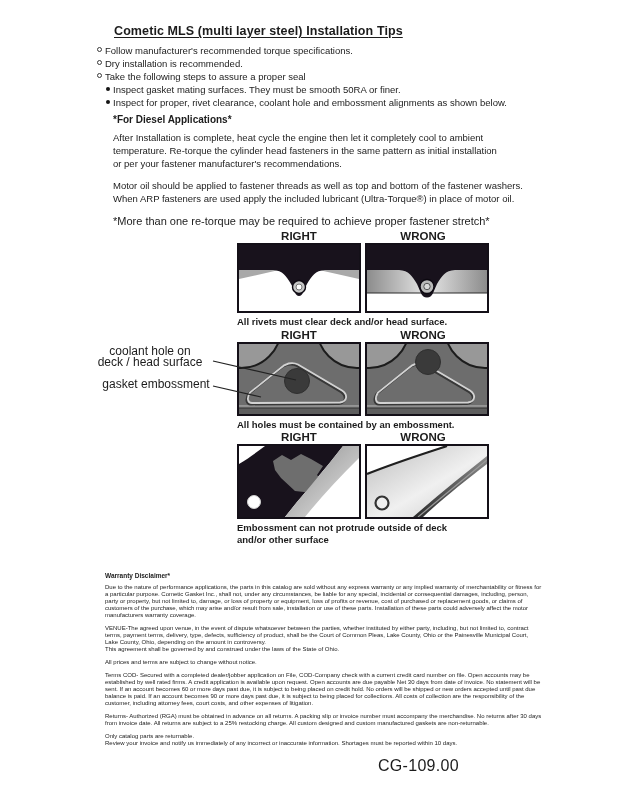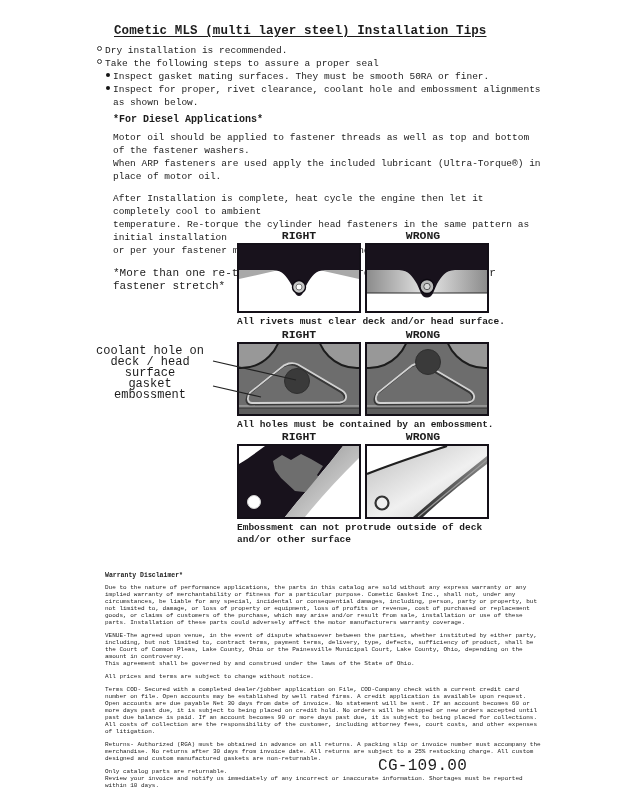--- a/index.html
+++ b/index.html
@@ -3,21 +3,21 @@
 <meta charset="utf-8">
 <style>
   :root{
     --ink:#1c1c1c;
     --diag-dark:#18121c;
     --diag-gray:#6d6d6d;
   }
   html,body{margin:0;padding:0;background:#fff;}
   .page{
     position:relative;width:618px;height:800px;background:#fff;
-    font-family:Liberation Mono, monospace;color:var(--ink);
+    font-family:Liberation Sans, sans-serif;color:var(--ink);
     overflow:hidden;
   }
   
   .tips{position:absolute;left:97px;top:24px;width:445px;}
   .doc-title{
     margin:0 0 6px 17px;font-size:12.5px;font-weight:bold;
     text-decoration:underline;text-underline-offset:2px;letter-spacing:.1px;
   }
   .b-line{display:flex;align-items:baseline;font-size:9.5px;line-height:13px;}
   .b-mark{flex:0 0 auto;width:3px;height:3px;border:1px solid #3a3a3a;border-radius:50%;
@@ -34,61 +34,65 @@
   .fig1{top:230px;}
   .fig2{top:329px;height:100px;}
   .fig3{top:431px;}
   .lbl-row{display:flex;margin-left:237px;}
   .rw-lbl{width:124px;text-align:center;font-size:11.5px;font-weight:bold;line-height:12px;}
   .box-row{display:flex;gap:4px;margin-left:237px;margin-top:1px;}
   .dbox{width:120px;border:2px solid #141018;display:block;background:#fff;}
   .fig-cap{margin:3px 0 0 237px;font-size:9.5px;font-weight:600;line-height:11.5px;white-space:pre-line;}
   .callout{position:absolute;text-align:center;font-size:12px;line-height:11px;white-space:pre-line;}
   .callout.coolant{top:17px;left:90px;width:120px;}
-  .callout.emboss{top:50px;left:90px;width:120px;}
+  .callout.emboss{top:50px;left:96px;width:120px;}
   .callout-lines{position:absolute;left:0;top:0;pointer-events:none;}
   
   .disclaimer{position:absolute;left:105px;top:572px;width:437px;}
   .disclaimer h3{margin:0 0 5px 0;font-size:6.5px;font-weight:bold;}
   .disc-p{margin:0 0 6px 0;font-size:6px;line-height:7px;white-space:pre-line;}
   
   .page-code{position:absolute;left:378px;top:757px;font-size:16px;letter-spacing:.3px;}
 </style>
 </head>
 <body>
 
 <div class="page">
 
   <div class="tips">
     <h1 class="doc-title">Cometic MLS (multi layer steel) Installation Tips</h1>
     <div class="b-line">
       <span class="b-mark"></span>
+      <span>Follow manufacturer's recommended torque specifications.</span>
+    </div>
+    <div class="b-line">
+      <span class="b-mark"></span>
       <span>Dry installation is recommended.</span>
     </div>
     <div class="b-line">
       <span class="b-mark"></span>
       <span>Take the following steps to assure a proper seal</span>
     </div>
     <div class="b-line b-sub">
       <span class="b-mark filled"></span>
       <span>Inspect gasket mating surfaces.  They must be smooth 50RA or finer.</span>
     </div>
     <div class="b-line b-sub">
       <span class="b-mark filled"></span>
       <span>Inspect for proper, rivet clearance, coolant hole and embossment alignments as shown below.</span>
     </div>
   </div>
 
   <div class="diesel">
     <h2>*For Diesel Applications*</h2>
-    <p class="body-p">Motor oil should be applied to fastener threads as well as top and bottom of the fastener washers.
-When ARP fasteners are used apply the included lubricant (Ultra-Torque®) in place of motor oil.</p>
     <p class="body-p">After Installation is complete, heat cycle the engine then let it completely cool to ambient
 temperature. Re-torque the cylinder head fasteners in the same pattern as initial installation
 or per your fastener manufacturer's recommendations.</p>
+    <p class="body-p">Motor oil should be applied to fastener threads as well as top and bottom of the fastener washers.
+When ARP fasteners are used apply the included lubricant (Ultra-Torque®) in place of motor oil.</p>
     <p class="note-p">*More than one re-torque may be required to achieve proper fastener stretch*</p>
   </div>
 
   <div class="fig fig1">
     <div class="lbl-row">
       <span class="rw-lbl">RIGHT</span>
       <span class="rw-lbl">WRONG</span>
     </div>
     <div class="box-row">
       <svg class="dbox" viewBox="0 0 120 66" height="66" xmlns="http://www.w3.org/2000/svg">

